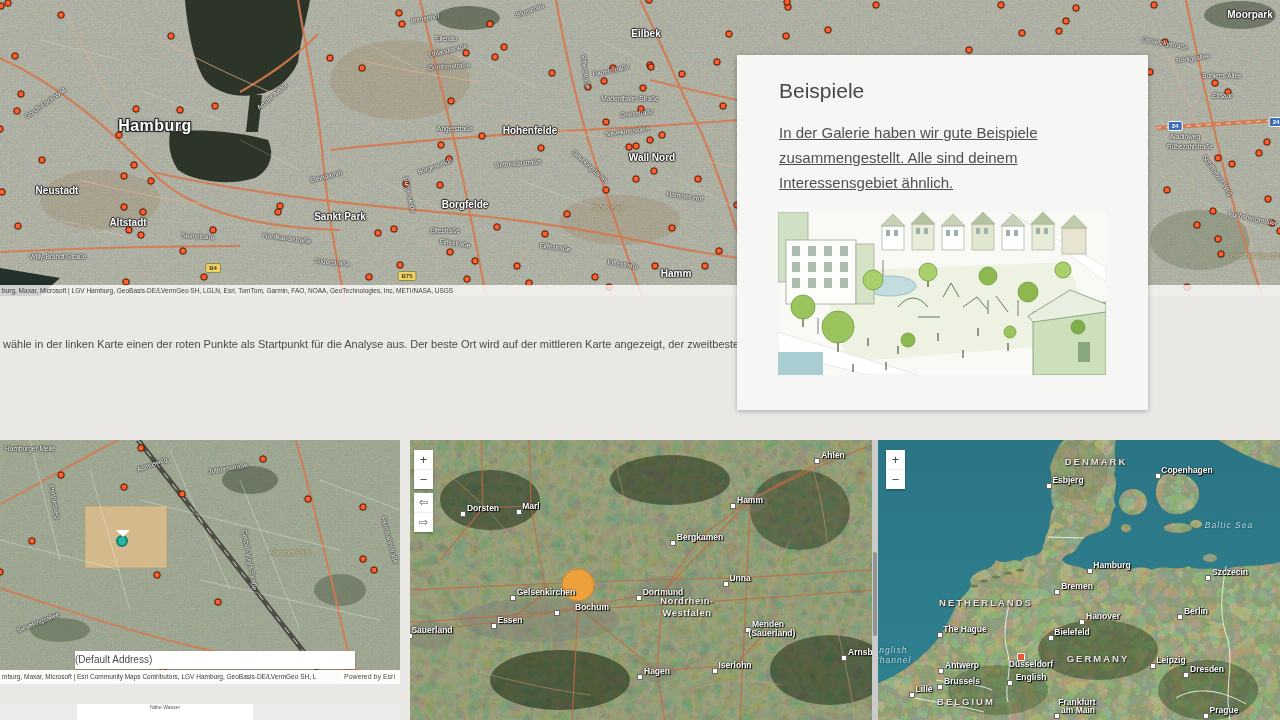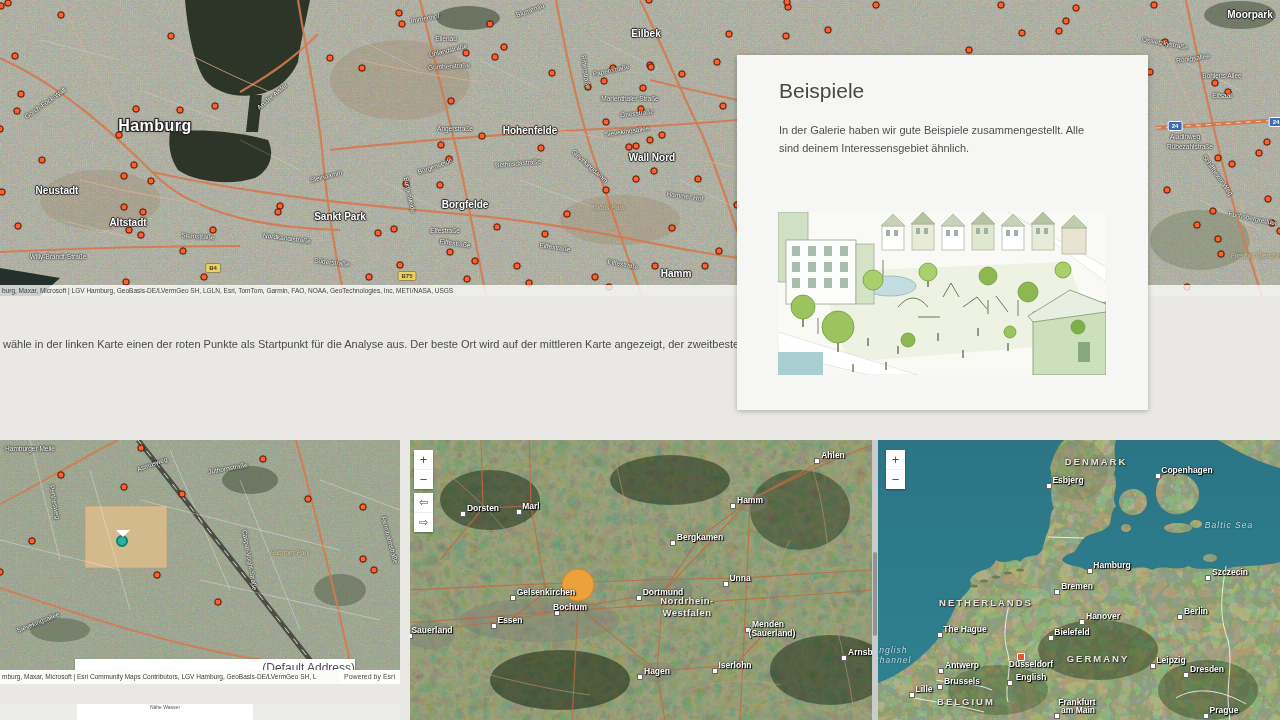--- a/index.html
+++ b/index.html
@@ -24,39 +24,39 @@
   .shield.yellow{background:#f0d060;color:#3a3a1a;border:1px solid #8a8a5a;}
   
   .attrib{position:absolute;left:0;right:0;bottom:0;height:11px;background:rgba(255,255,255,.78);
           font-size:6.5px;color:#3d3d3d;line-height:11px;padding-left:2px;white-space:nowrap;overflow:hidden;z-index:8;}
   
   .instruction{position:absolute;left:3px;top:338px;width:900px;font-size:11px;color:#4a4a4a;z-index:2;}
   
   .card{position:absolute;left:737px;top:55px;width:411px;height:355px;background:#f6f6f4;
         box-shadow:0 1px 5px rgba(0,0,0,.28);z-index:20;}
   .card h1{margin:24px 0 0 42px;font-size:21px;font-weight:400;color:#474747;}
-  .card p{margin:18px 42px 0 42px;font-size:11px;line-height:1.65;color:#4f4f4f;}
+  .card p{margin:18px 42px 0 42px;font-size:15px;line-height:1.65;color:#4f4f4f;text-decoration:underline;}
   .illu{position:absolute;left:41px;top:157px;width:328px;height:163px;overflow:hidden;background:#f9f9f5;}
   
   .ctl{position:absolute;width:19px;background:#fff;box-shadow:0 1px 2px rgba(0,0,0,.35);z-index:10;}
   .ctl .cbtn{height:19px;line-height:19px;text-align:center;font-size:13px;color:#4a4a4a;cursor:pointer;user-select:none;}
   .ctl .cbtn+.cbtn{border-top:1px solid #eee;}
   .ctl .cbtn.arrow{font-size:11px;}
   
   .popup{position:absolute;left:27px;top:66px;width:206px;height:24px;background:#fff;
          box-shadow:0 1px 3px rgba(0,0,0,.35);display:flex;align-items:center;padding:0 8px 0 12px;box-sizing:border-box;z-index:12;}
   .popup .ptitle{flex:1;font-size:12px;color:#4a4a4a;}
   .picon{width:20px;text-align:center;color:#6e6e6e;font-size:11px;cursor:pointer;position:relative;}
   .icon-dock{display:inline-block;width:9px;height:9px;border:1px solid #6e6e6e;position:relative;}
   .icon-dock::after{content:'';position:absolute;right:1px;top:1px;bottom:1px;width:3px;background:#6e6e6e;}
   .icon-caret{display:inline-block;width:6px;height:6px;border-left:1.5px solid #6e6e6e;border-top:1.5px solid #6e6e6e;transform:rotate(45deg) translateY(2px);}
   .popup-arrow{position:absolute;left:116px;top:90px;width:0;height:0;border:7px solid transparent;border-top-color:#fff;z-index:12;}
   .pin{position:absolute;left:122px;top:101px;width:8px;height:8px;border-radius:50%;background:#2ab3a1;border:2px solid #0e7f70;transform:translate(-50%,-50%);z-index:11;}
   .addr{position:absolute;left:75px;top:211px;width:280px;height:18px;background:#fff;box-shadow:0 1px 2px rgba(0,0,0,.3);
-        font-size:12px;color:#4a4a4a;text-align:right;line-height:18px;z-index:12;margin-top:8px;}
+        font-size:10px;color:#4a4a4a;text-align:left;line-height:18px;z-index:12;}
   
   .attr-row{position:absolute;left:0;top:670px;width:400px;height:14px;display:flex;z-index:9;}
   .attr-row .amain{flex:1;background:rgba(255,255,255,.8);font-size:6.5px;color:#3d3d3d;line-height:14px;padding-left:2px;white-space:nowrap;overflow:hidden;}
   .attr-row .apow{background:rgba(255,255,255,.92);font-size:7px;color:#4a4a4a;line-height:14px;padding:0 5px;white-space:nowrap;}
   .tabs{position:absolute;left:0;top:684px;width:400px;height:20px;display:flex;border-top:1px solid #d9d9d9;z-index:9;background:#f4f4f4;}
   .tab{height:20px;line-height:20px;text-align:center;font-size:11px;border-right:1px solid #d9d9d9;cursor:pointer;box-sizing:border-box;}
   .tab.active{background:#fff;color:#0079c1;}
   .tab.inactive{background:#f4f4f4;color:#6e6e6e;}
   .peek-strip{position:absolute;left:0;top:704px;width:400px;height:16px;background:#ececea;z-index:9;}
   .peek{position:absolute;left:77px;top:0;width:176px;height:16px;background:#fff;text-align:center;}
@@ -597,21 +597,21 @@
       <span class="lbl town" style="left: 340px; top: 60px;">Hamm</span>
       <span class="towndot" style="left: 323px; top: 66px;"></span>
       <span class="lbl town" style="left: 423px; top: 15px;">Ahlen</span>
       <span class="towndot" style="left: 407px; top: 21px;"></span>
       <span class="lbl town" style="left: 290px; top: 97px;">Bergkamen</span>
       <span class="towndot" style="left: 263px; top: 103px;"></span>
       <span class="lbl town" style="left: 330px; top: 138px;">Unna</span>
       <span class="towndot" style="left: 315.5px; top: 144px;"></span>
       <span class="lbl town" style="left: 136px; top: 152px;">Gelsenkirchen</span>
       <span class="towndot" style="left: 102.5px; top: 158px;"></span>
-      <span class="lbl town" style="left: 160px; top: 167px;">Bochum</span>
+      <span class="lbl town" style="left: 182px; top: 167px;">Bochum</span>
       <span class="towndot" style="left: 147px; top: 173px;"></span>
       <span class="lbl town" style="left: 100px; top: 180px;">Essen</span>
       <span class="towndot" style="left: 83.5px; top: 186px;"></span>
       <span class="lbl town" style="left: 253px; top: 152px;">Dortmund</span>
       <span class="towndot" style="left: 228.5px; top: 158px;"></span>
       <span class="lbl town" style="left: 22px; top: 190px;">Sauerland</span>
       <span class="towndot" style="left: -0.5px; top: 196px;"></span>
       <span class="lbl region2" style="left: 277px; top: 160px;">Nordrhein-</span>
       <span class="lbl region2" style="left: 277px; top: 172px;">Westfalen</span>
       <span class="lbl town" style="left: 247px; top: 231px;">Hagen</span>

